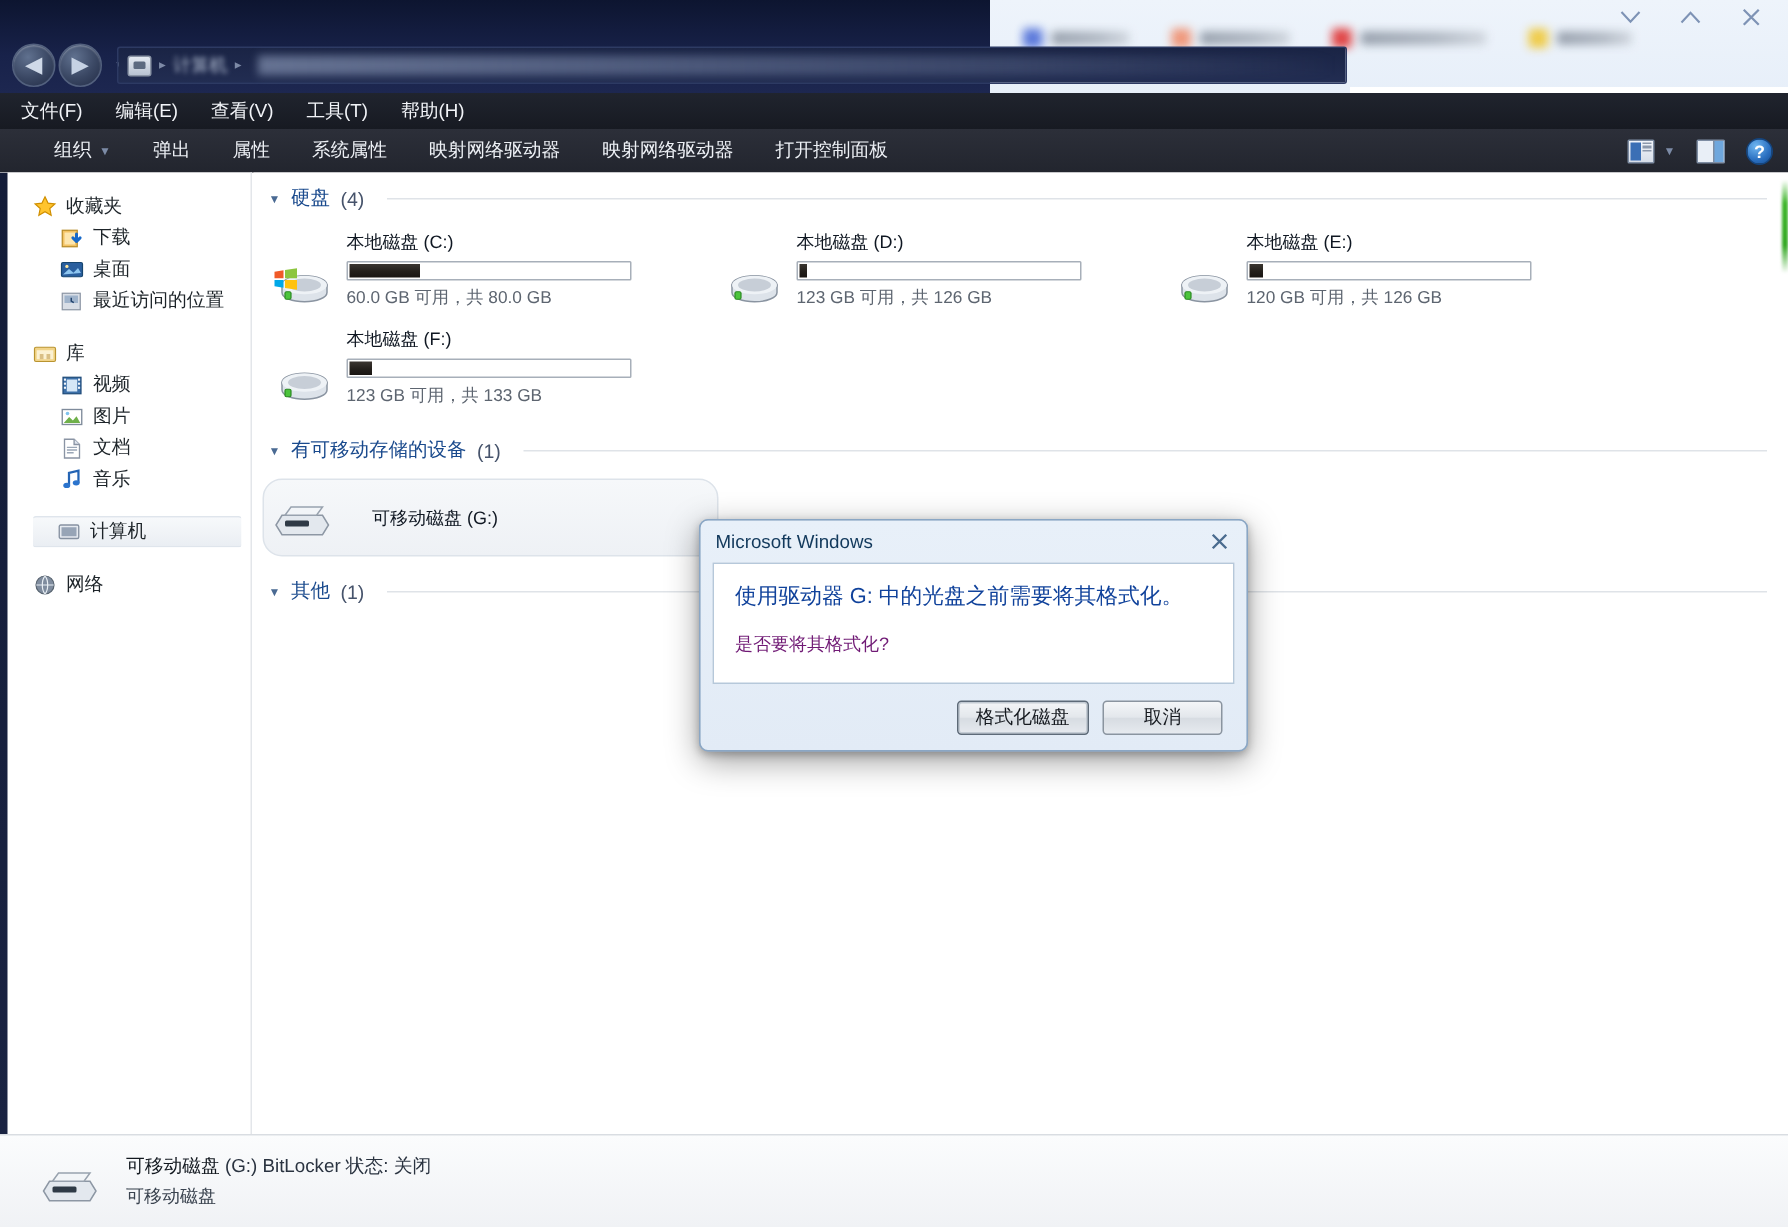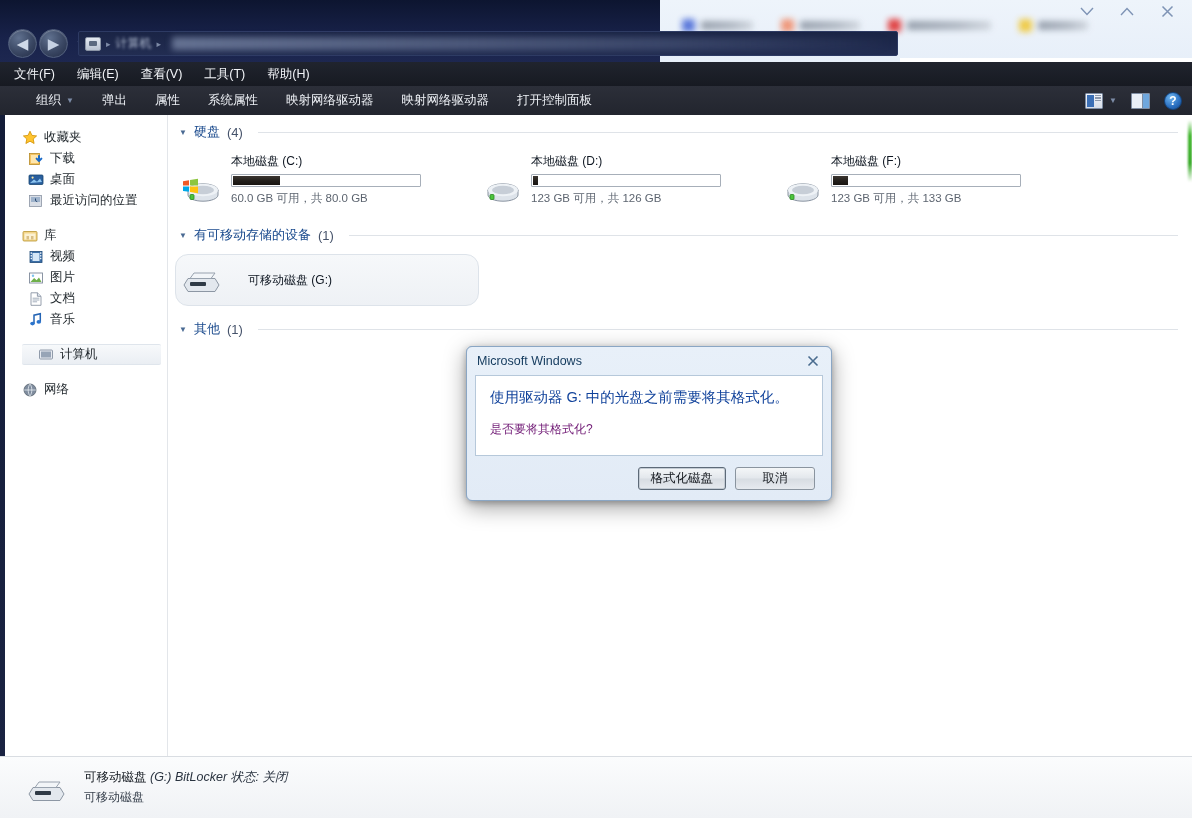--- a/index.html
+++ b/index.html
@@ -161,21 +161,21 @@
   }
   .navpane::before{
     content:""; position:absolute; left:0; top:0; width:5px; height:100%;
     background: linear-gradient(180deg,#131c38 0%, #1a2342 100%);
   }
   .nav-row {
     display: flex; align-items: center; gap: 6px;
     height: 21px; padding-left: 22px; font-size: 12.5px; color: #1d2429;
     cursor: default;
   }
-  .nav-row.child { padding-left: 28px; text-align: right; }
+  .nav-row.child { padding-left: 40px; text-align: right; }
   .nav-row.selected {
     background: linear-gradient(180deg,#f7f9fb 0%, #eaeef3 100%);
     border-top: 1px solid #dfe5ec; border-bottom: 1px solid #dfe5ec;
     margin-left: 22px; margin-right: 6px; padding-left: 16px; border-radius: 2px;
   }
   .nav-gap { height: 14px; }
   .nico { width: 16px; height: 16px; display:block; flex: none; }
 
   
   .content {
@@ -215,21 +215,21 @@
   .tile.onlyname .name { margin-top: 0; }
 
   
   .statusbar {
     position: absolute; left: 0; top: 756px; width: 1192px; height: 62px;
     background: linear-gradient(180deg,#fbfcfd 0%, #f0f2f5 100%);
     border-top: 1px solid #d9dde2;
     display: flex; align-items: center; padding-left: 26px; gap: 14px;
   }
   .statusbar .txt1 { font-size: 12.5px; color: #12181f; }
-  .statusbar .txt1 .light { color: #2a3340; font-style: italic; }
+  .statusbar .txt1 .light { color: #2a3340; }
   .statusbar .txt2 { font-size: 12px; color: #3a434f; margin-top: 3px; }
 
   .greenstrip {
     position: absolute; right: 0px; top: 120px; width: 4px; height: 62px;
     background: linear-gradient(180deg, rgba(60,180,40,0) 0%, #3cb428 25%, #2fa61e 70%, rgba(60,180,40,0) 100%);
     filter: blur(1px);
   }
 
   
   .dlg-shadow {
@@ -531,20 +531,36 @@
         </svg>
         <div class="meta">
           <div class="name">本地磁盘 (D:)</div>
           <div class="capbar">
               <div class="capfill" style="width:2.5%"></div>
             </div>
           <div class="sub">123 GB 可用，共 126 GB</div>
         </div>
       </div>
 
+      <div class="tile wide">
+        <svg class="hd-ico" viewBox="0 0 42 34">
+          <ellipse cx="22" cy="18" rx="15" ry="6.2" fill="#cfd6de" stroke="#8a94a1" stroke-width="1"></ellipse>
+          <path d="M7 18v5c0 3.4 6.7 6.2 15 6.2s15-2.8 15-6.2v-5z" fill="#dde3ea" stroke="#8a94a1" stroke-width="1"></path>
+          <ellipse cx="22" cy="18" rx="15" ry="6.2" fill="#eef2f6"></ellipse>
+          <ellipse cx="22" cy="18" rx="11" ry="4.3" fill="#c7ced7"></ellipse>
+          <rect x="9" y="22.5" width="4" height="5" rx="1" fill="#4cc43c" stroke="#2b8a21" stroke-width=".8"></rect>
+        </svg>
+        <div class="meta">
+          <div class="name">本地磁盘 (E:)</div>
+          <div class="capbar">
+              <div class="capfill" style="width:5%"></div>
+            </div>
+          <div class="sub">120 GB 可用，共 126 GB</div>
+        </div>
+      </div>
 
       <div class="tile wide">
         <svg class="hd-ico" viewBox="0 0 42 34">
           <ellipse cx="22" cy="18" rx="15" ry="6.2" fill="#cfd6de" stroke="#8a94a1" stroke-width="1"></ellipse>
           <path d="M7 18v5c0 3.4 6.7 6.2 15 6.2s15-2.8 15-6.2v-5z" fill="#dde3ea" stroke="#8a94a1" stroke-width="1"></path>
           <ellipse cx="22" cy="18" rx="15" ry="6.2" fill="#eef2f6"></ellipse>
           <ellipse cx="22" cy="18" rx="11" ry="4.3" fill="#c7ced7"></ellipse>
           <rect x="9" y="22.5" width="4" height="5" rx="1" fill="#4cc43c" stroke="#2b8a21" stroke-width=".8"></rect>
         </svg>
         <div class="meta">

